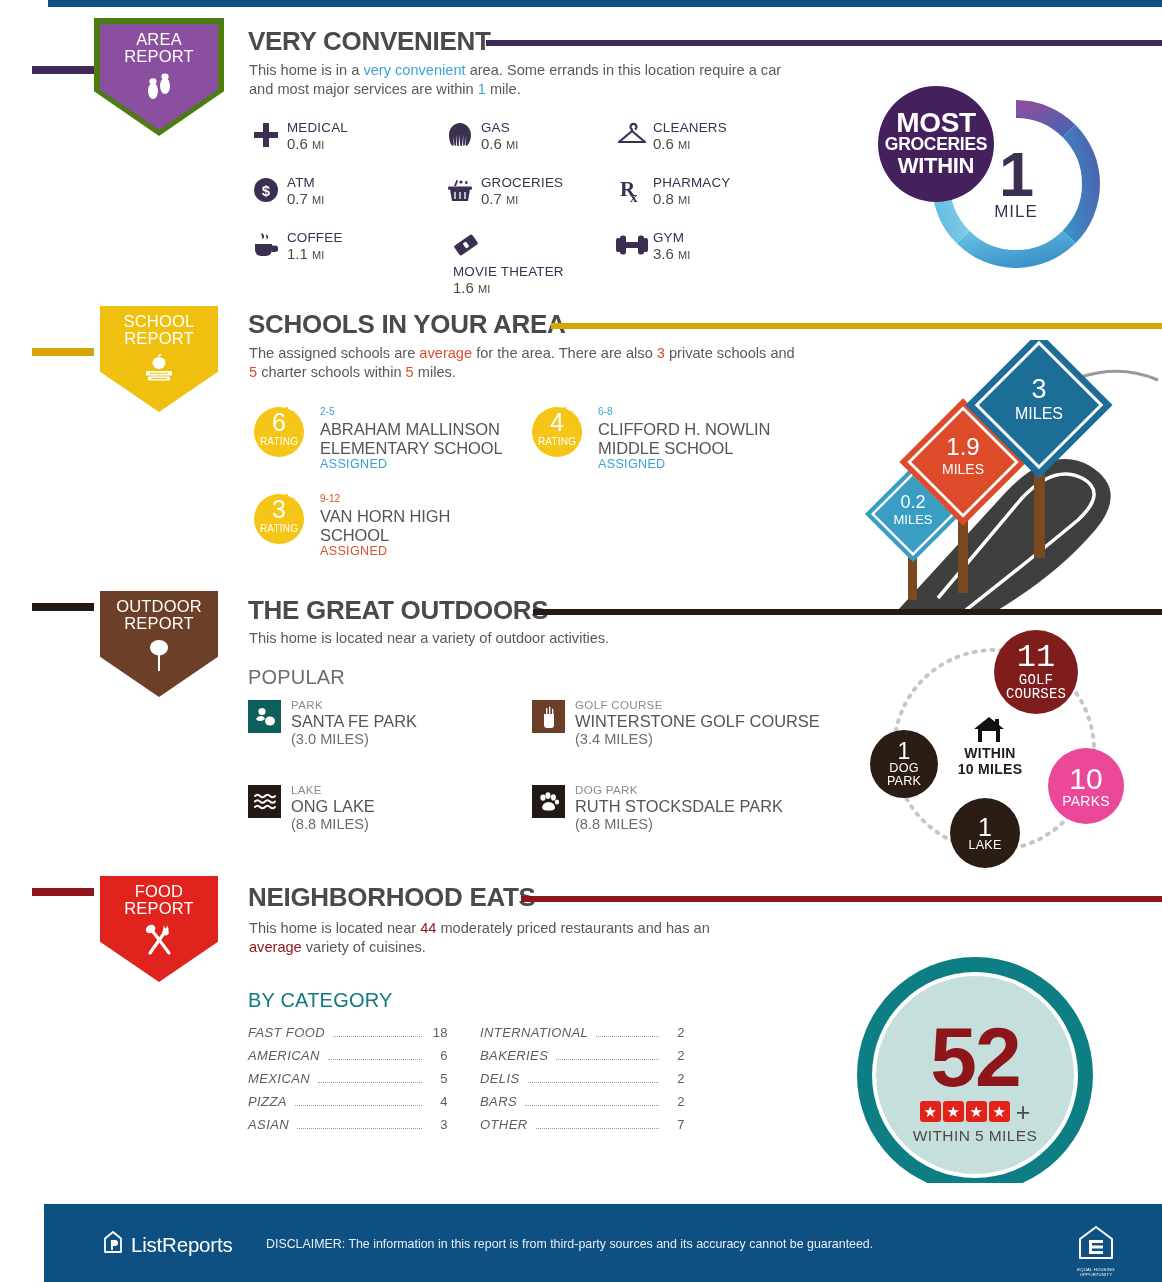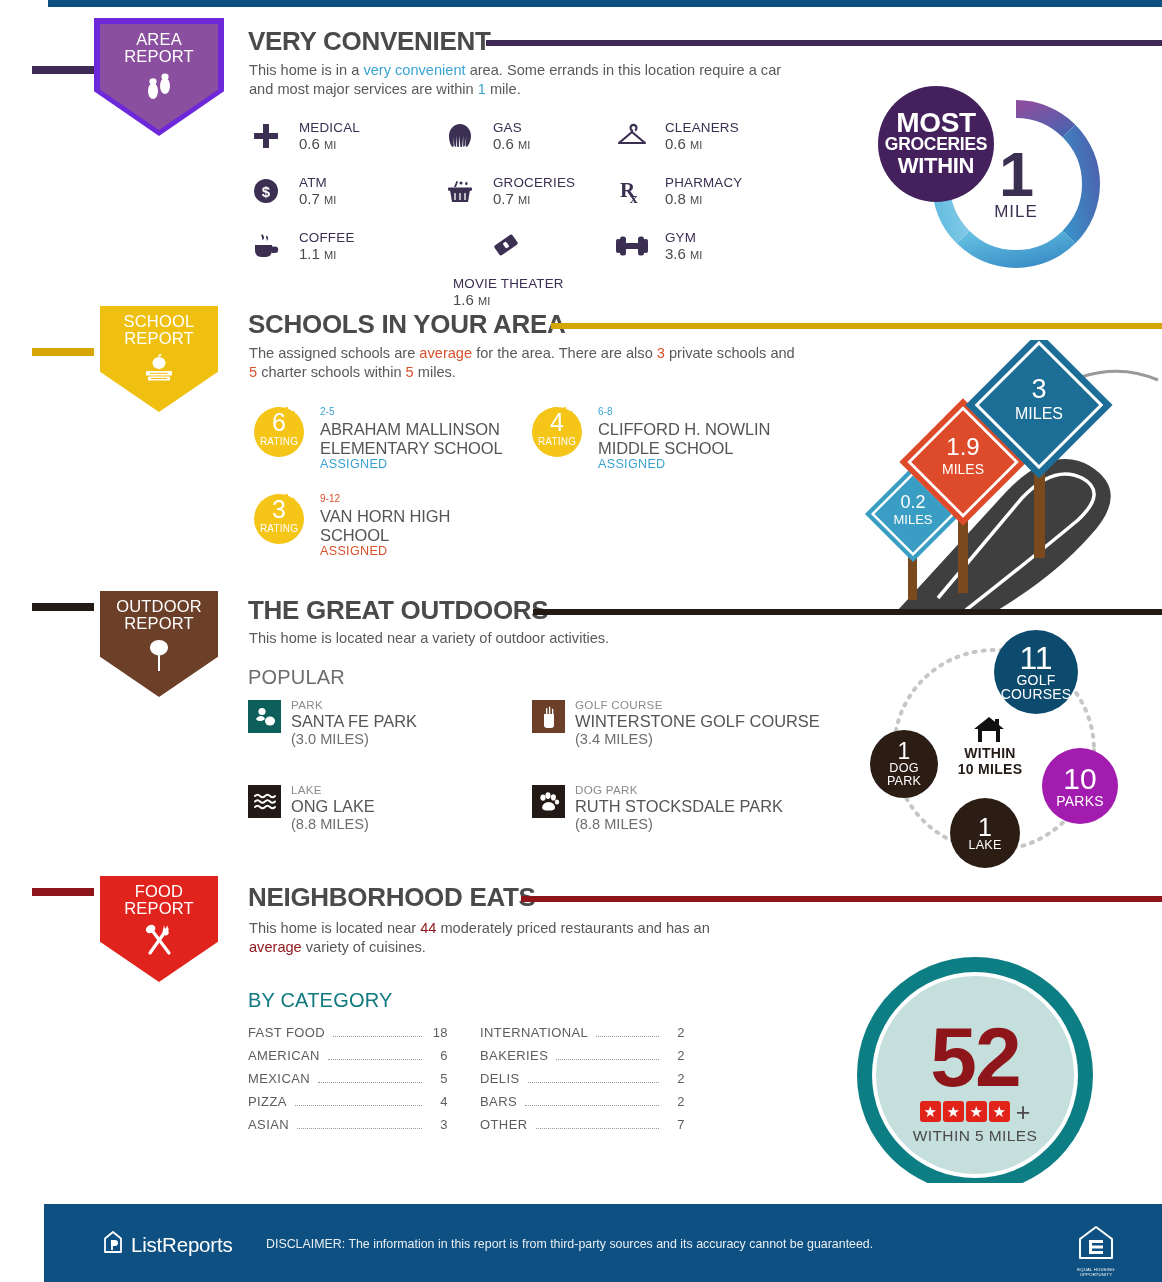--- a/index.html
+++ b/index.html
@@ -37,21 +37,21 @@
   
   .sec-head { position:absolute; left:248px; font-size:26px; font-weight:bold; color:#4a4a4a; letter-spacing:-.3px; }
   .sec-headrule { position:absolute; height:6px; }
   .sec-desc { position:absolute; left:249px; font-size:14.6px; color:#595959; line-height:19px; }
   .sec-desc .hl-blue { color:#3aa3d4; }
   .sec-desc .hl-red  { color:#d9512c; }
   .sec-desc .hl-dkred{ color:#8e1519; }
 
   
   .svc-grid { position:absolute; left:249px; top:118px; width:560px; }
-  .svc { position:absolute; display:flex; align-items:center;gap:12px; }
+  .svc { position:absolute; display:flex; align-items:flex-start; }
   .svc-ico { width:34px; height:34px; flex:0 0 34px; display:flex; align-items:center; justify-content:center; color:#3b2f52; }
   .svc-body { margin-left:4px; padding-top:2px;}
   .svc-name { font-size:13.4px; color:#3b2f52; letter-spacing:.2px; line-height:15px; }
   .svc-dist { font-size:15px; color:#4a4a4a; line-height:17px; }
   .svc-dist .u { font-size:11px; }
 
   
   .donut-wrap { position:absolute; left:930px; top:98px; width:172px; height:172px; }
   .donut-center { position:absolute; left:50%; top:50%; transform:translate(-50%,-50%); text-align:center; }
   .donut-num { font-size:63px; font-weight:bold; color:#3b2f52; line-height:56px; letter-spacing:-1px; }
@@ -92,21 +92,21 @@
 
   .circles { position:absolute; left:862px; top:628px; width:270px; height:250px; }
   .bubble { position:absolute; border-radius:50%; color:#fff; display:flex; flex-direction:column; align-items:center; justify-content:center; text-align:center; }
   .bubble .n { font-weight:400; }
   .bubble .l { letter-spacing:.2px; }
   .ctr-lbl { position:absolute; text-align:center; font-size:14px; font-weight:bold; color:#231a16; letter-spacing:.3px; line-height:16px; }
 
   
   .bycat { position:absolute; left:248px; font-size:20px; color:#0f7a7f; letter-spacing:.2px;}
   .catrow { position:absolute; display:flex; align-items:baseline; font-size:13px; color:#5d5d5d; letter-spacing:.4px;}
-  .catrow .nm { white-space:nowrap; }
+  .catrow .nm { white-space:nowrap;font-style:italic; }
   .catrow .dots { flex:1 1 auto; border-bottom:1px dotted #9a9a9a; margin:0 6px 3px 8px; height:1px; }
   .catrow .vl { width:20px; text-align:right; }
 
   .ring52 { position:absolute; left:800px; top:955px; width:350px; height:228px; overflow:hidden; }
   .r52-txt { position:absolute; left:0; top:0; width:350px; text-align:center; }
   .r52-num { font-size:84px; font-weight:bold; color:#8e1519; line-height:84px; letter-spacing:-2px;}
   .stars { display:flex; justify-content:center; align-items:center; gap:2px; margin-top:2px;}
   .star { width:21px; height:21px; border-radius:3px; background:#e2231a; display:flex; align-items:center; justify-content:center; color:#fff; font-size:15px; line-height:15px;}
   .plus { font-size:25px; color:#4a4a4a; margin-left:4px; line-height:20px;}
   .r52-sub { font-size:15.5px; color:#4a4a4a; letter-spacing:.4px; margin-top:5px;}
@@ -123,21 +123,21 @@
 <body>
 
 <div class="page">
 
   <div class="topstrip"></div>
 
   <div class="section" style="top:0;">
 
     <div class="rule" style="left:32px;top:66px;width:62px;background:#3f2b56;"></div>
 
-    <div class="shield" style="left:94px;top:18px;background:#6d28d9;">
+    <div class="shield" style="left:94px;top:18px;background:#4d7c0f;">
       <div class="shield-inner" style="background:#8a4f9e;"></div>
       <div class="shield-txt">
         <span>AREA</span><br><span>REPORT</span>
       </div>
       <div class="shield-icon">
         <svg width="34" height="34" viewBox="0 0 34 34">
             <g fill="#fff">
           <ellipse cx="11" cy="20" rx="5" ry="8"></ellipse>
               <ellipse cx="11" cy="10.5" rx="3.6" ry="3.2"></ellipse>
           <ellipse cx="23" cy="15" rx="5" ry="8"></ellipse>
@@ -531,25 +531,25 @@
         <div class="out-name">RUTH STOCKSDALE PARK</div>
         <div class="out-dist">(8.8 MILES)</div>
       </div>
     </div>
 
     <div class="circles">
       <svg width="270" height="250" viewBox="0 0 270 250" style="position:absolute;left:0;top:0;">
         <circle cx="132" cy="122" r="100" fill="none" stroke="#c6c6c6" stroke-width="4" stroke-dasharray="2 7" stroke-linecap="round"></circle>
       </svg>
 
-      <div class="bubble" style="left:132px;top:2px;width:84px;height:84px;background:#0c4a6e;">
+      <div class="bubble" style="left:132px;top:2px;width:84px;height:84px;background:#7f1d1d;font-family:Liberation Mono, monospace;">
         <div class="n" style="font-size:32px;line-height:30px;">11</div>
         <div class="l" style="font-size:14px;line-height:14px;">GOLF<br>COURSES</div>
       </div>
-      <div class="bubble" style="left:180px;top:120px;width:76px;height:76px;background:#a21caf;">
+      <div class="bubble" style="left:186px;top:120px;width:76px;height:76px;background:#ec4899;">
         <div class="n" style="font-size:30px;line-height:30px;">10</div>
         <div class="l" style="font-size:14px;line-height:14px;">PARKS</div>
       </div>
       <div class="bubble" style="left:8px;top:102px;width:68px;height:68px;background:#2b1c14;">
         <div class="n" style="font-size:23px;line-height:22px;">1</div>
         <div class="l" style="font-size:12.6px;line-height:13px;">DOG<br>PARK</div>
       </div>
       <div class="bubble" style="left:88px;top:170px;width:70px;height:70px;background:#2b1c14;">
         <div class="n" style="font-size:25px;line-height:24px;">1</div>
         <div class="l" style="font-size:12.6px;line-height:13px;">LAKE</div>

